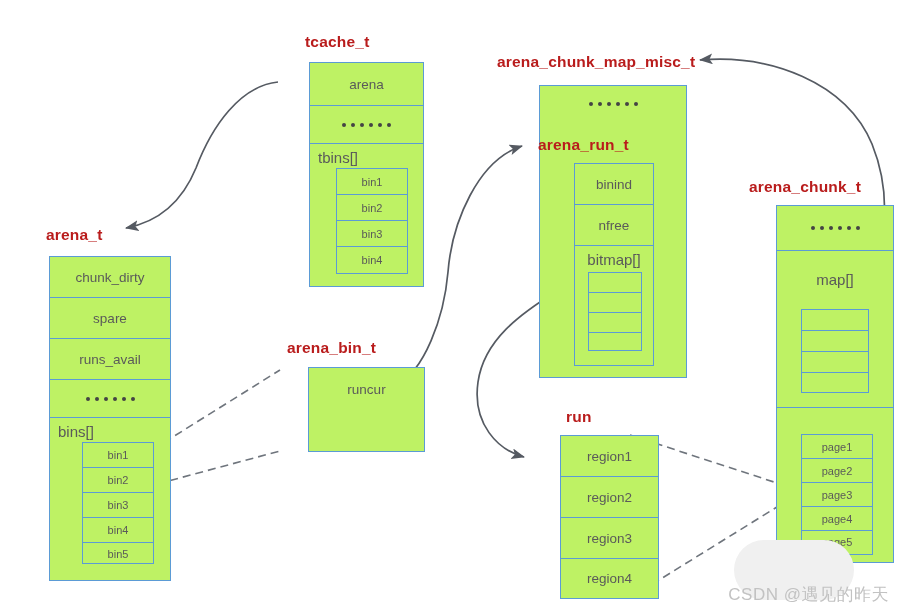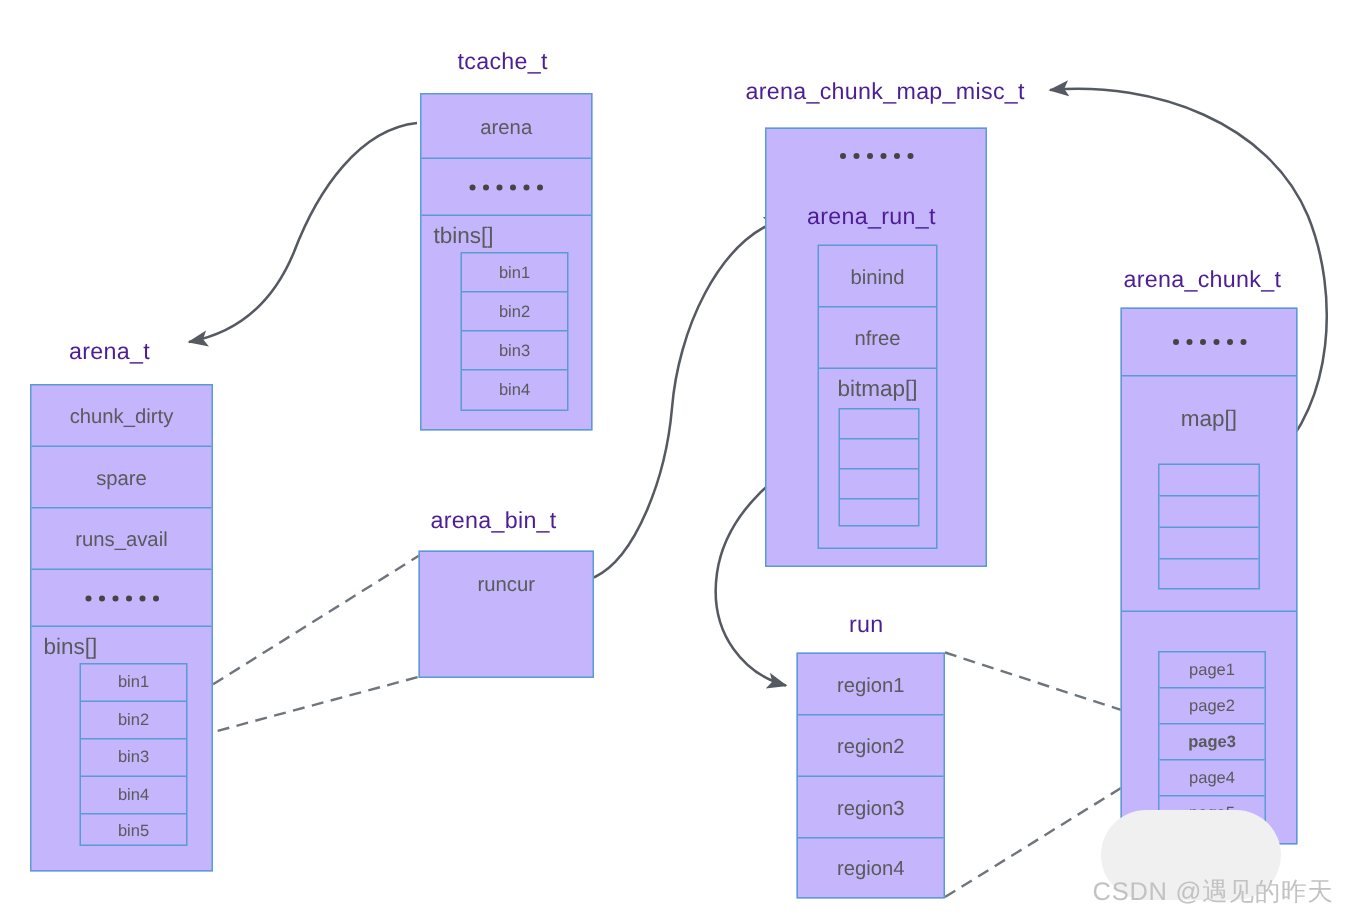--- a/index.html
+++ b/index.html
@@ -14,32 +14,33 @@
     font-family: "Liberation Sans", "DejaVu Sans", sans-serif;
   }
   #canvas {
     position: absolute;
     left: 0; top: 0;
     width: 897px; height: 611px;
   }
   
   .label {
     position: absolute;
-    color: #4c1d95;
+    color: #b91c1c;
     font-size: 15.5px;
-    font-weight: 400;
+    font-weight: 700;
     letter-spacing: .2px;
     white-space: nowrap;
     z-index: 5;
   }
   .box {
     position: absolute;
     border: 1.6px solid #5b9bd5;
-    background: #c4b5fd;
+    background: #bef264;
     z-index: 3;
+    margin-left: 29px;
   }
   .row {
     position: relative;
     border-bottom: 1.6px solid #5b9bd5;
     display: flex;
     align-items: center;
     justify-content: center;
     color: #5a5a5a;
     font-size: 13.5px;
     background: transparent;
@@ -227,21 +228,21 @@
       <div class="cell" style="height:21px;"></div>
       <div class="cell" style="height:21px;"></div>
       <div class="cell" style="height:21px;"></div>
       <div class="cell" style="height:18px;"></div>
     </div>
   </div>
   <div class="row arr plain" style="height:153px;">
     <div class="inner" style="left:24px; top:26px; width:72px; height:121px;">
       <div class="cell" style="height:24px;">page1</div>
       <div class="cell" style="height:24px;">page2</div>
-      <div class="cell" style="height:24px;font-weight:bold;">page3</div>
+      <div class="cell" style="height:24px;">page3</div>
       <div class="cell" style="height:24px;">page4</div>
       <div class="cell" style="height:22px;">page5</div>
     </div>
   </div>
 </div>
 
 <div class="label" style="left:566px; top:408px;">run</div>
 <div class="box" style="left:531px; top:435px; width:99px; height:164px;">
   <div class="row" style="height:41px;">region1</div>
   <div class="row" style="height:41px;">region2</div>

